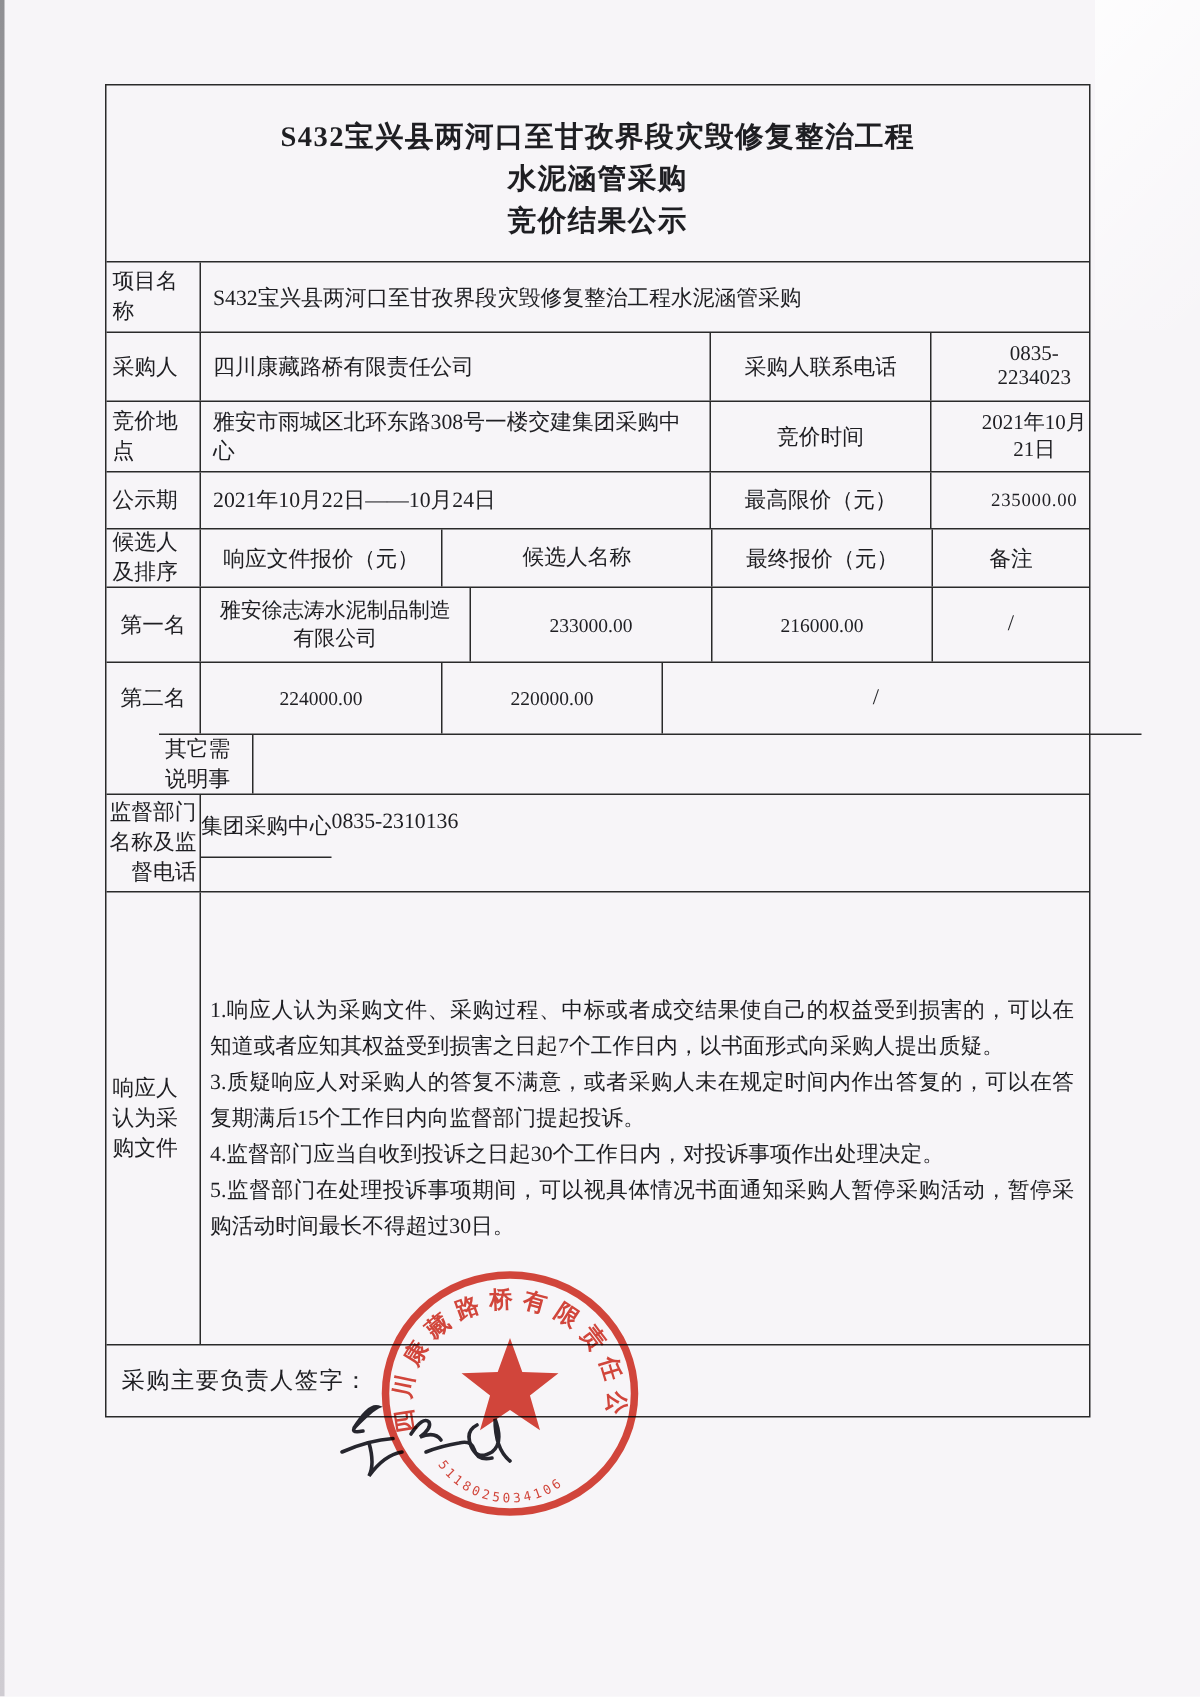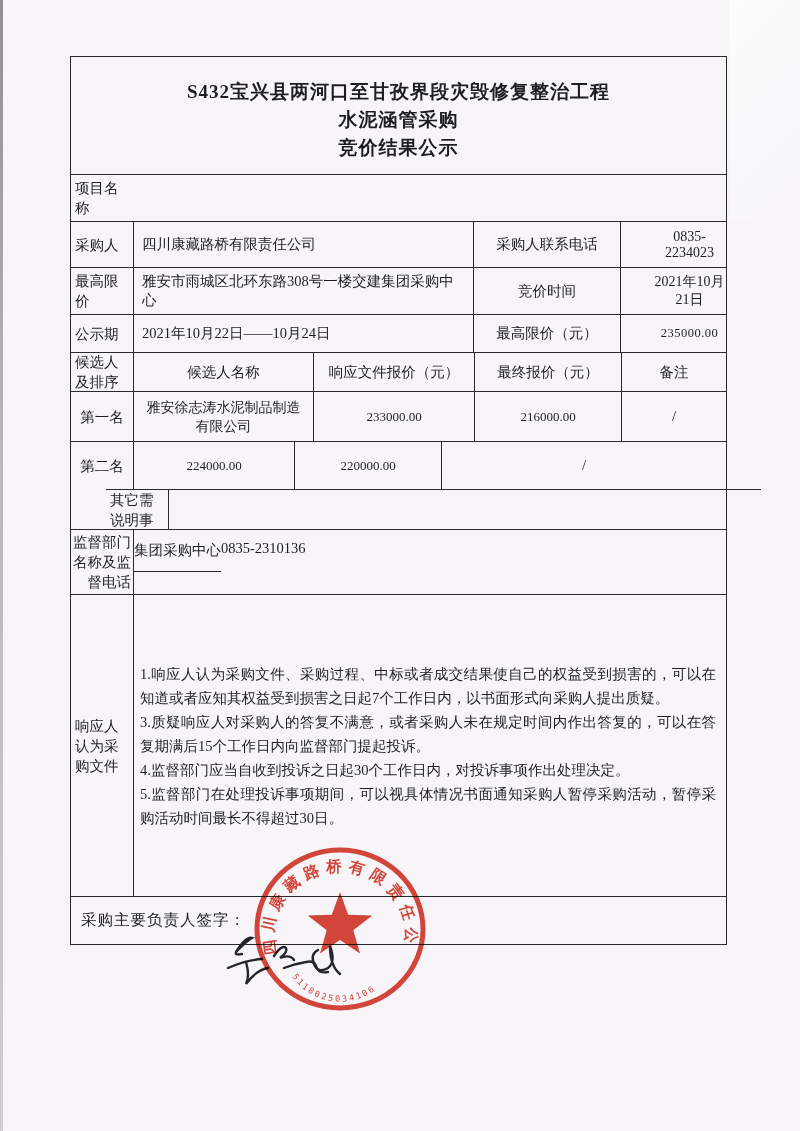--- a/index.html
+++ b/index.html
@@ -84,47 +84,48 @@
   <div class="row">
     <div class="cell title-cell">
       <div class="title-line">S432宝兴县两河口至甘孜界段灾毁修复整治工程</div>
       <div class="title-line">水泥涵管采购</div>
       <div class="title-line">竞价结果公示</div>
     </div>
   </div>
 
   <div class="row h-r1">
     <div class="cell lab">项目名称</div>
+    <div class="cell val-wide">S432宝兴县两河口至甘孜界段灾毁修复整治工程水泥涵管采购</div>
   </div>
 
   <div class="row h-r2">
     <div class="cell lab">采购人</div>
     <div class="cell val-wide">四川康藏路桥有限责任公司</div>
     <div class="cell lab2">采购人联系电话</div>
     <div class="cell val2">0835-2234023</div>
   </div>
 
   <div class="row h-r3">
-    <div class="cell lab">最高限价</div>
+    <div class="cell lab">竞价地点</div>
     <div class="cell val-wide">雅安市雨城区北环东路308号一楼交建集团采购中心</div>
     <div class="cell lab2">竞价时间</div>
     <div class="cell val2">2021年10月21日</div>
   </div>
 
   <div class="row h-r4">
     <div class="cell lab">公示期</div>
     <div class="cell val-wide">2021年10月22日——10月24日</div>
     <div class="cell lab2">最高限价（元）</div>
     <div class="cell val2 num">235000.00</div>
   </div>
 
   <div class="row h-hdr">
     <div class="cell lab">候选人及排序</div>
+    <div class="cell c-doc hdr-cell">响应文件报价（元）</div>
     <div class="cell c-name hdr-cell">候选人名称</div>
-    <div class="cell c-doc hdr-cell">响应文件报价（元）</div>
     <div class="cell c-final hdr-cell">最终报价（元）</div>
     <div class="cell c-note hdr-cell">备注</div>
   </div>
 
   <div class="row h-c1">
     <div class="cell lab center">第一名</div>
     <div class="cell c-name">雅安徐志涛水泥制品制造有限公司</div>
     <div class="cell c-doc">233000.00</div>
     <div class="cell c-final">216000.00</div>
     <div class="cell c-note">/</div>

